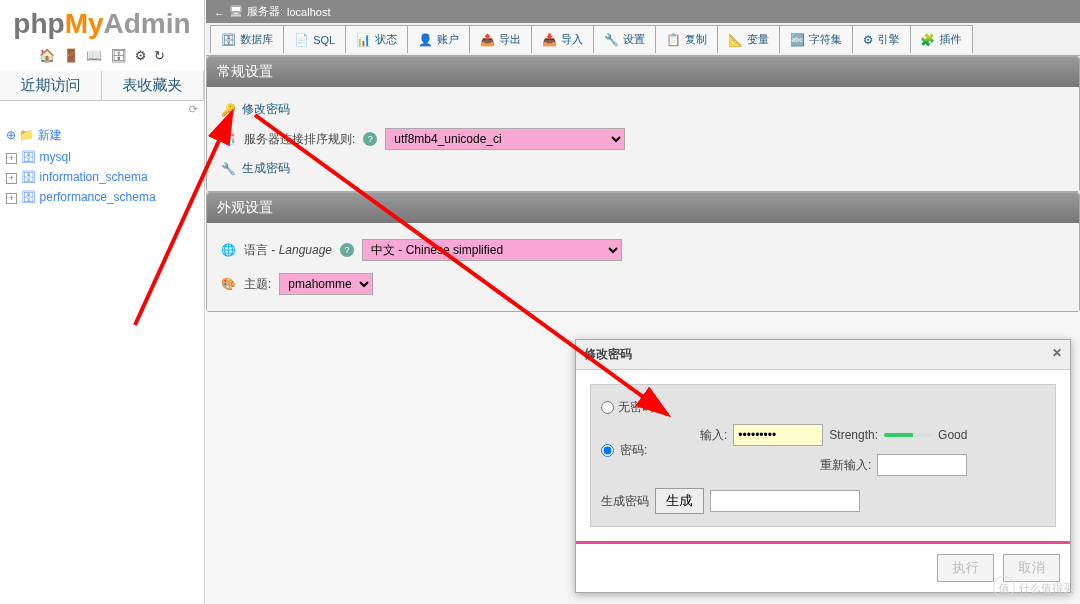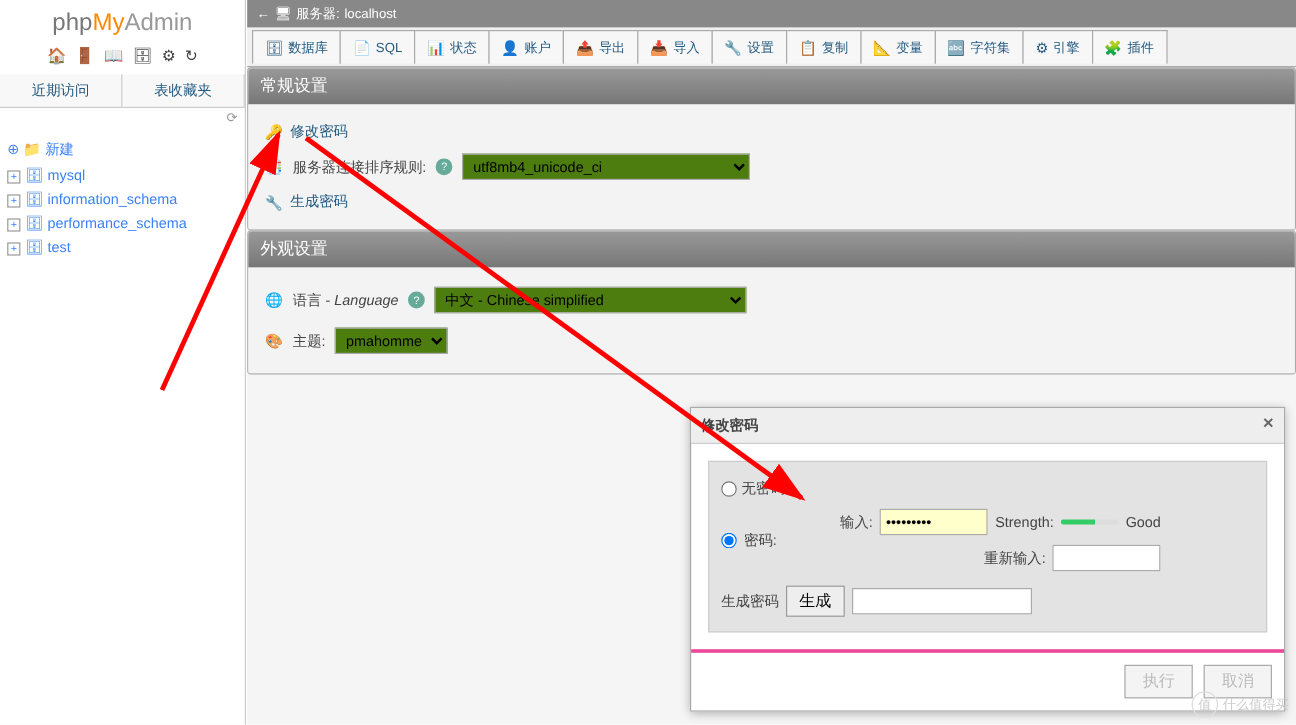--- a/index.html
+++ b/index.html
@@ -1,40 +1,40 @@
 <!DOCTYPE html>
 <html><head>
 <meta charset="utf-8">
 <style>
 * { box-sizing: border-box; margin: 0; padding: 0; }
 body { font-family: sans-serif; font-size: 12px; color: #444; background: #fff; width: 1080px; height: 604px; overflow: hidden; position: relative; }
 .left-panel { position: absolute; left: 0; top: 0; width: 205px; height: 100%; background: #fff; border-right: 1px solid #ccc; }
-.logo { text-align: center; padding: 8px 0 4px; font-family: Verdana, sans-serif; font-size: 20px; font-weight: normal; }
+.logo { text-align: center; padding: 8px 0 4px; font-family: Verdana, sans-serif; font-size: 28px; font-weight: bold; }
 .logo .p1 { color: #777; } .logo .my { color: #f80; } .logo .admin { color: #999; }
 .toolbar-icons { text-align: center; padding: 4px 0 8px; font-size: 13px; }
 .toolbar-icons span { margin: 0 2px; cursor: pointer; }
 .tabs-nav { display: flex; border-bottom: 1px solid #ccc; background: #f8f8f8; }
-.tabs-nav div { flex: 1; text-align: center; padding: 5px 0; font-size: 12px; color: #235a81; border-right: 1px solid #ccc; cursor: pointer; }
+.tabs-nav div { flex: 1; text-align: center; padding: 5px 0; font-size: 15px; color: #235a81; border-right: 1px solid #ccc; cursor: pointer; }
 .refresh-row { text-align: right; padding: 2px 6px; font-size: 11px; color: #999; }
 .db-tree { padding: 6px 6px; font-size: 12px; }
 .db-tree .item { padding: 3px 0; color: #3b82f6; cursor: pointer; }
 .db-tree .expand { display: inline-block; width: 11px; height: 11px; border: 1px solid #999; text-align: center; line-height: 9px; font-size: 9px; margin-right: 4px; }
 .right-panel { position: absolute; left: 206px; top: 0; right: 0; height: 100%; background: #f5f5f5; }
 .server-bar { background: #888; color: #fff; padding: 4px 8px; font-size: 11px; display: flex; align-items: center; gap: 4px; }
 .top-tabs { display: flex; background: #f0f0f0; border-bottom: 1px solid #aaa; padding: 2px 4px; gap: 0; }
 .top-tabs .tab { padding: 6px 10px; border: 1px solid #aaa; border-bottom: none; background: #f7f7f7; color: #235a81; font-size: 11px; display: flex; align-items: center; gap: 4px; cursor: pointer; margin-right: -1px; }
 .top-tabs .tab .ico { font-size: 12px; }
 .panel { border: 1px solid #aaa; border-radius: 3px; background: #eee; }
 .panel-header { background: linear-gradient(#999, #777); color: #fff; padding: 6px 10px; font-size: 14px; border-radius: 3px 3px 0 0; }
 .panel-body { padding: 10px 14px; background: #f3f3f3; }
 .link-row { padding: 4px 0; color: #235a81; cursor: pointer; display: flex; align-items: center; gap: 6px; }
 .setting-row { padding: 6px 0; display: flex; align-items: center; gap: 8px; color: #444; }
 .setting-row .lbl { color: #444; }
 .hint { display: inline-block; width: 14px; height: 14px; border-radius: 50%; background: #6a9; color: #fff; text-align: center; line-height: 14px; font-size: 9px; }
-select { font-size: 12px; padding: 2px 4px; border: 1px solid #aaa; background: #4d7c0f; }
+select { font-size: 12px; padding: 2px 4px; border: 1px solid #aaa; background: #f9a8d4; }
 .dialog { position: absolute; left: 575px; top: 339px; width: 496px; background: #fff; border: 1px solid #aaa; box-shadow: 0 2px 8px rgba(0,0,0,.3); }
 .dialog-header { background: #eee; padding: 6px 8px; font-weight: bold; font-size: 12px; display: flex; justify-content: space-between; border-bottom: 1px solid #ccc; }
 .dialog-close { cursor: pointer; color: #666; }
 .dialog-body { padding: 14px; }
 .fieldset { background: #e3e3e3; border: 1px solid #ccc; padding: 10px; }
 .radio-row { padding: 4px 0; display: flex; align-items: center; gap: 4px; }
 .pw-block { display: flex; align-items: center; gap: 6px; }
 .pw-fields { display: inline-block; margin-left: 18px; }
 .pw-fields .fr { padding: 4px 0; display: flex; align-items: center; gap: 6px; justify-content: flex-end; }
 .pw-fields label { width: 56px; text-align: right; }
@@ -69,21 +69,20 @@
   <div class="tabs-nav">
     <div>近期访问</div>
     <div>表收藏夹</div>
   </div>
   <div class="refresh-row"><span>⟳</span></div>
   <div class="db-tree">
     <div class="item">⊕ 📁 <span>新建</span></div>
     <div class="item"><span class="expand">+</span>🗄 <span>mysql</span></div>
     <div class="item"><span class="expand">+</span>🗄 <span>information_schema</span></div>
     <div class="item"><span class="expand">+</span>🗄 <span>performance_schema</span></div>
-    <div class="item"><span class="expand">+</span>🗄 <span>test</span></div>
   </div>
 </div>
 
 <div class="right-panel">
   <div class="server-bar">
     <span>←</span>
     <span>🖥</span>
     <span>服务器:</span>
     <span>localhost</span>
   </div>

